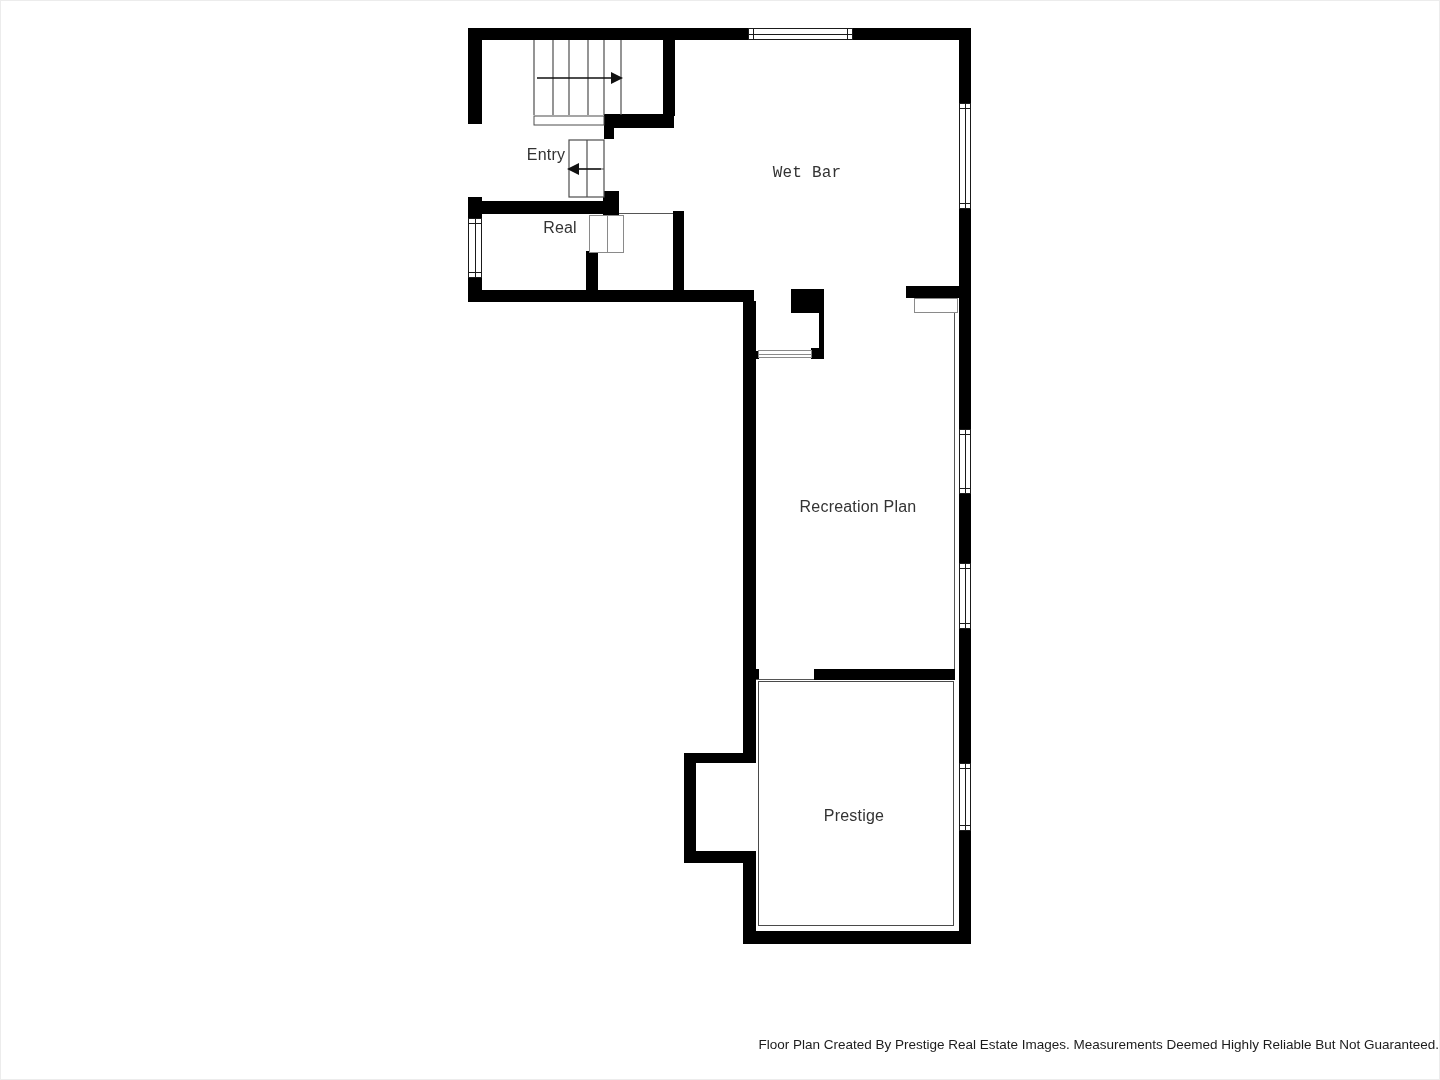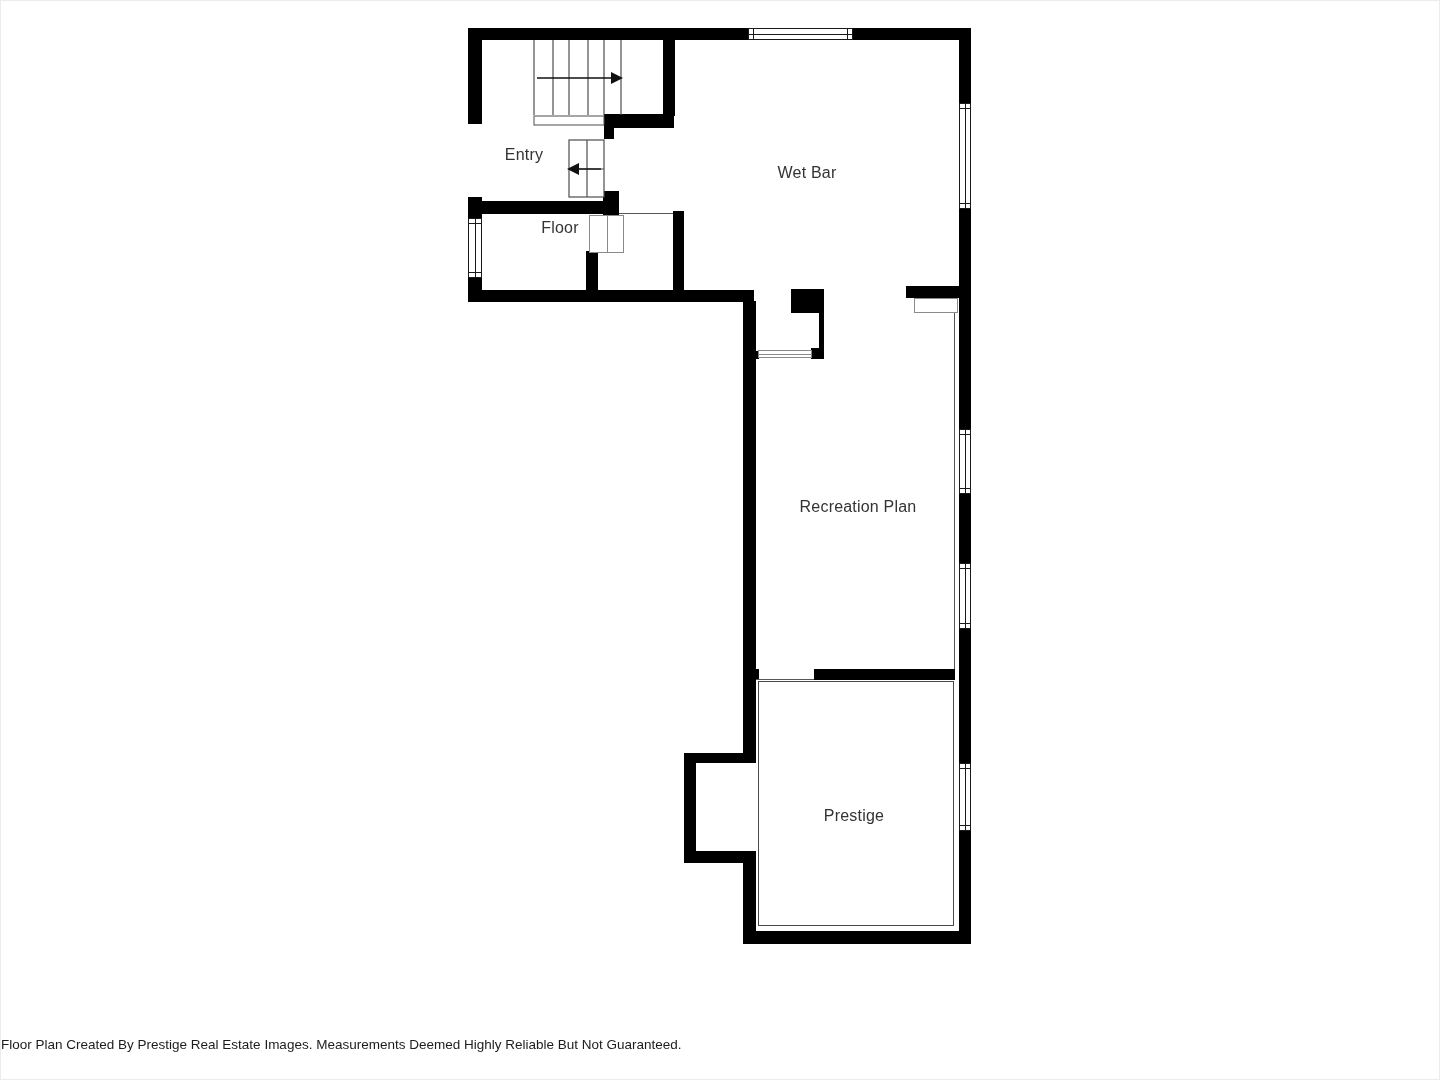--- a/index.html
+++ b/index.html
@@ -20,27 +20,27 @@
   
   .door{position:absolute;background:#fff;border:1px solid #8a8a8a;box-sizing:border-box;}
   .door.split-v::before{content:"";position:absolute;left:50%;top:0;bottom:0;width:1px;background:#8a8a8a;}
   .door.split-h::before{content:"";position:absolute;top:50%;left:0;right:0;height:1px;background:#8a8a8a;}
   .tline{position:absolute;background:#555;}
   .outline{position:absolute;border:1px solid #4a4a4a;box-sizing:border-box;background:transparent;}
   .room-label{
     position:absolute;transform:translate(-50%,-50%);
     font-size:16px;color:#333;white-space:nowrap;letter-spacing:.2px;
   }
-  .lbl-entry{left:523px;top:154px;}
+  .lbl-entry{left:545px;top:154px;}
   .lbl-bath{left:559px;top:227px;}
-  .lbl-wetbar{left:806px;top:172px;}
+  .lbl-wetbar{left:806px;top:172px;font-family:Liberation Mono, monospace;}
   .lbl-rec{left:857px;top:506px;}
   .lbl-bedroom{left:853px;top:815px;}
   .disclaimer{
-    position:absolute;left:0;right:0;top:1036px;text-align:left;
+    position:absolute;left:0;right:0;top:1036px;text-align:right;
     font-size:13.5px;color:#1c1c1c;
   }
   .stairs-svg{position:absolute;left:0;top:0;pointer-events:none;}
 </style>
 </head>
 <body>
 
 <div class="canvas">
 
   <div class="wall" style="left:467px;top:27px;width:503px;height:12px;"></div>
@@ -114,20 +114,20 @@
       <line x1="568" y1="168" x2="603" y2="168"></line>
     </g>
 
     <g>
       <line x1="600" y1="168" x2="578" y2="168" stroke="#111" stroke-width="1.4"></line>
       <polygon points="578,162 566,168 578,174" fill="#111"></polygon>
     </g>
   </svg>
 
   <div class="room-label lbl-entry">Entry</div>
-  <div class="room-label lbl-bath">Floor</div>
+  <div class="room-label lbl-bath">Real</div>
   <div class="room-label lbl-wetbar">Wet Bar</div>
   <div class="room-label lbl-rec">Recreation Plan</div>
   <div class="room-label lbl-bedroom">Prestige</div>
 
   <div class="disclaimer">Floor Plan Created By Prestige Real Estate Images. Measurements Deemed Highly Reliable But Not Guaranteed.</div>
 
 </div>
 
 </body></html>

